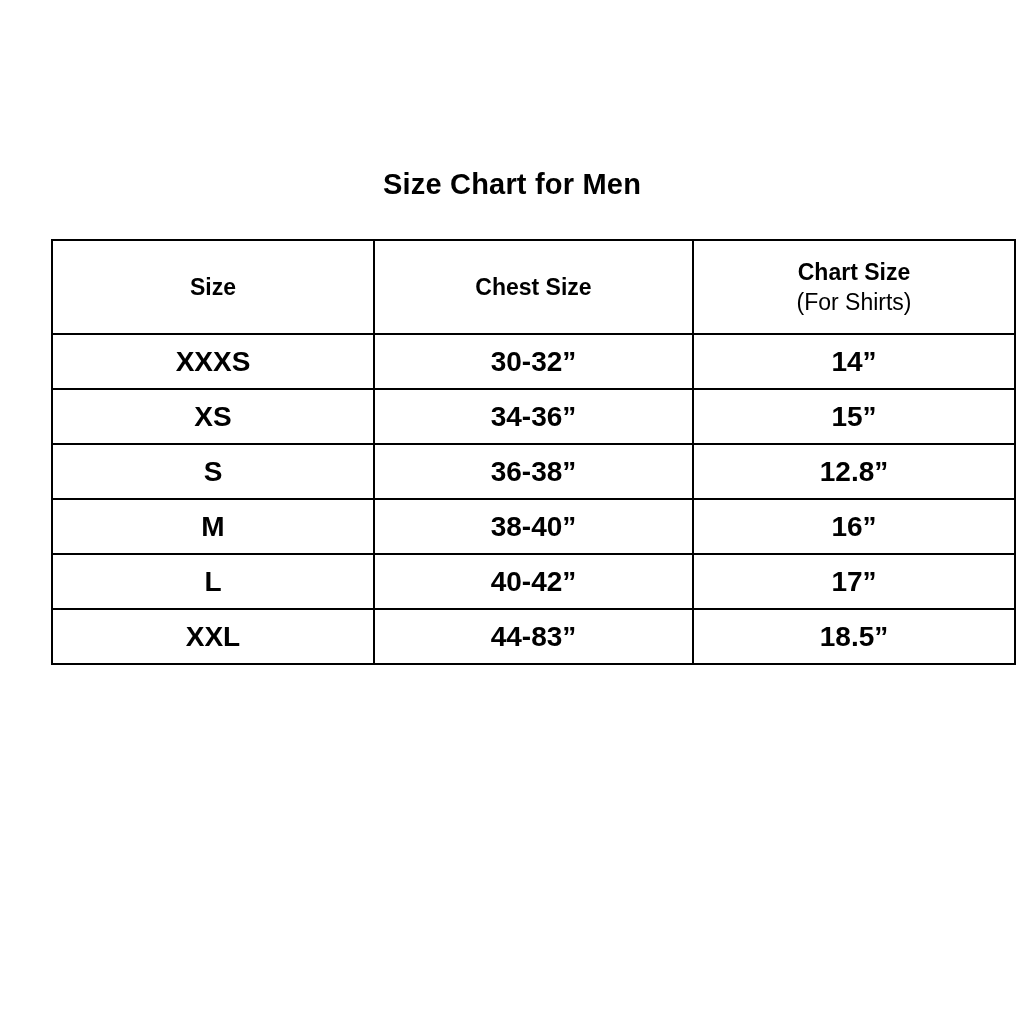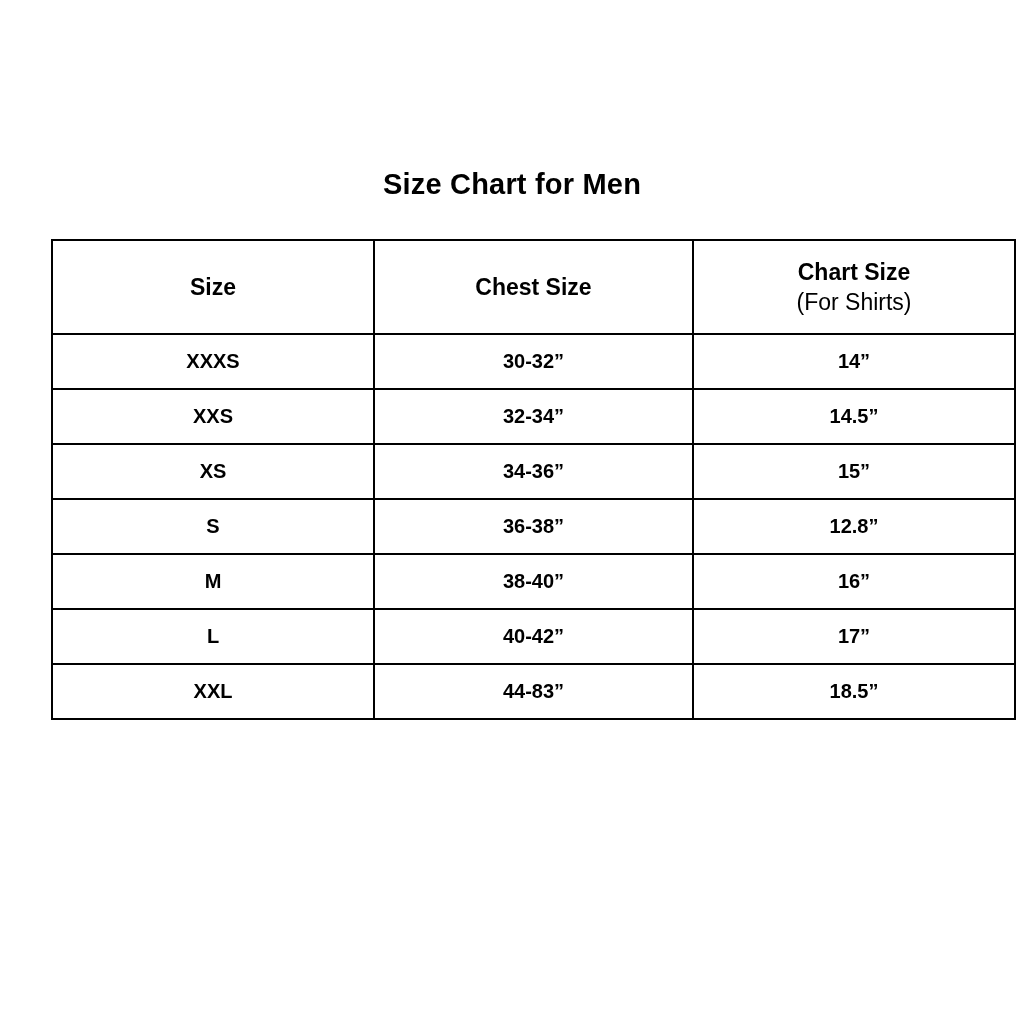--- a/index.html
+++ b/index.html
@@ -48,21 +48,21 @@
     font-weight: bold;
     color: #000000;
   }
   .size-table th {
     font-size: 23px;
     height: 92px;
     line-height: 1.32;
     padding: 0 6px;
   }
   .size-table td {
-    font-size: 20px;
+    font-size: 28px;
     height: 53px;
     padding: 0 6px;
   }
   .col-size { width: 308px; }
   .col-chest { width: 305px; }
   .col-neck { width: 308px; }
   .sub-line {
     display: block;
     font-size: 23px;
     font-weight: normal;
@@ -90,25 +90,20 @@
         </th>
       </tr>
     </thead>
     <tbody>
       <tr>
         <td>XXXS</td>
         <td>30-32”</td>
         <td>14”</td>
       </tr>
       <tr>
-        <td>XXS</td>
-        <td>32-34”</td>
-        <td>14.5”</td>
-      </tr>
-      <tr>
         <td>XS</td>
         <td>34-36”</td>
         <td>15”</td>
       </tr>
       <tr>
         <td>S</td>
         <td>36-38”</td>
         <td>12.8”</td>
       </tr>
       <tr>

